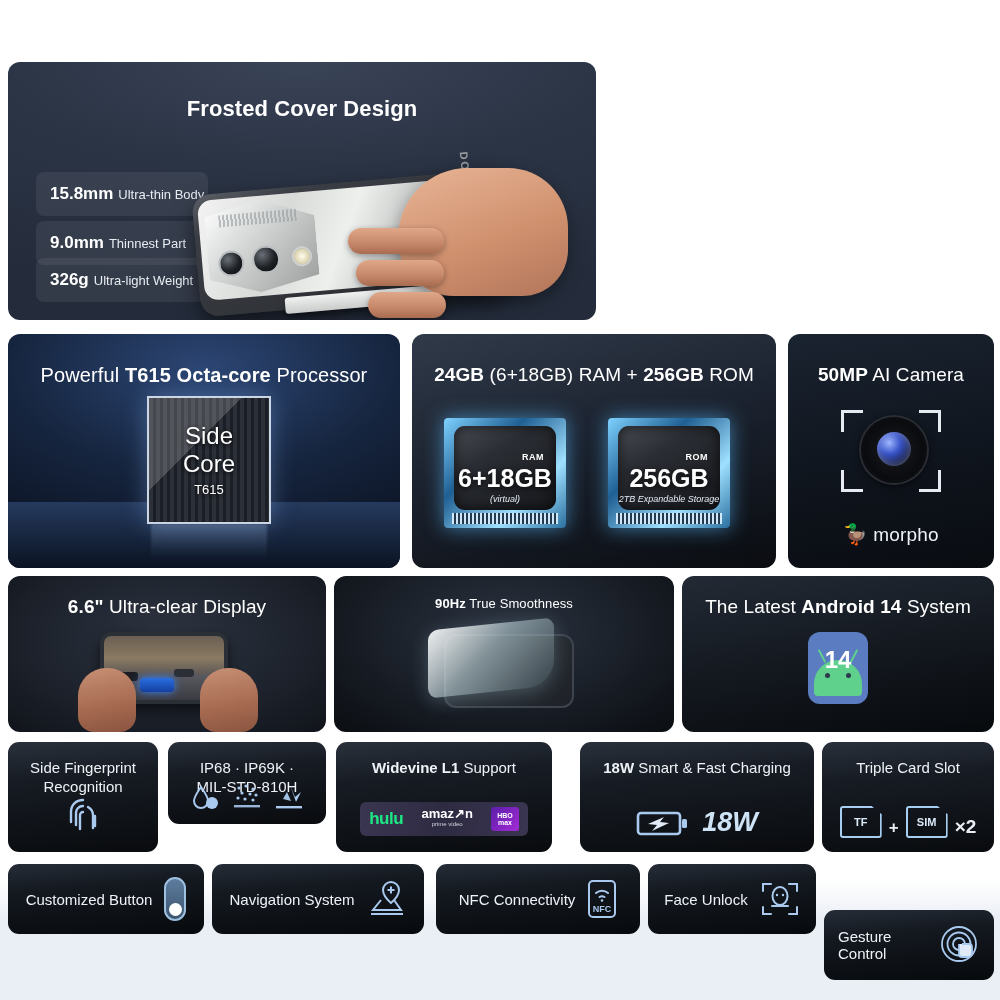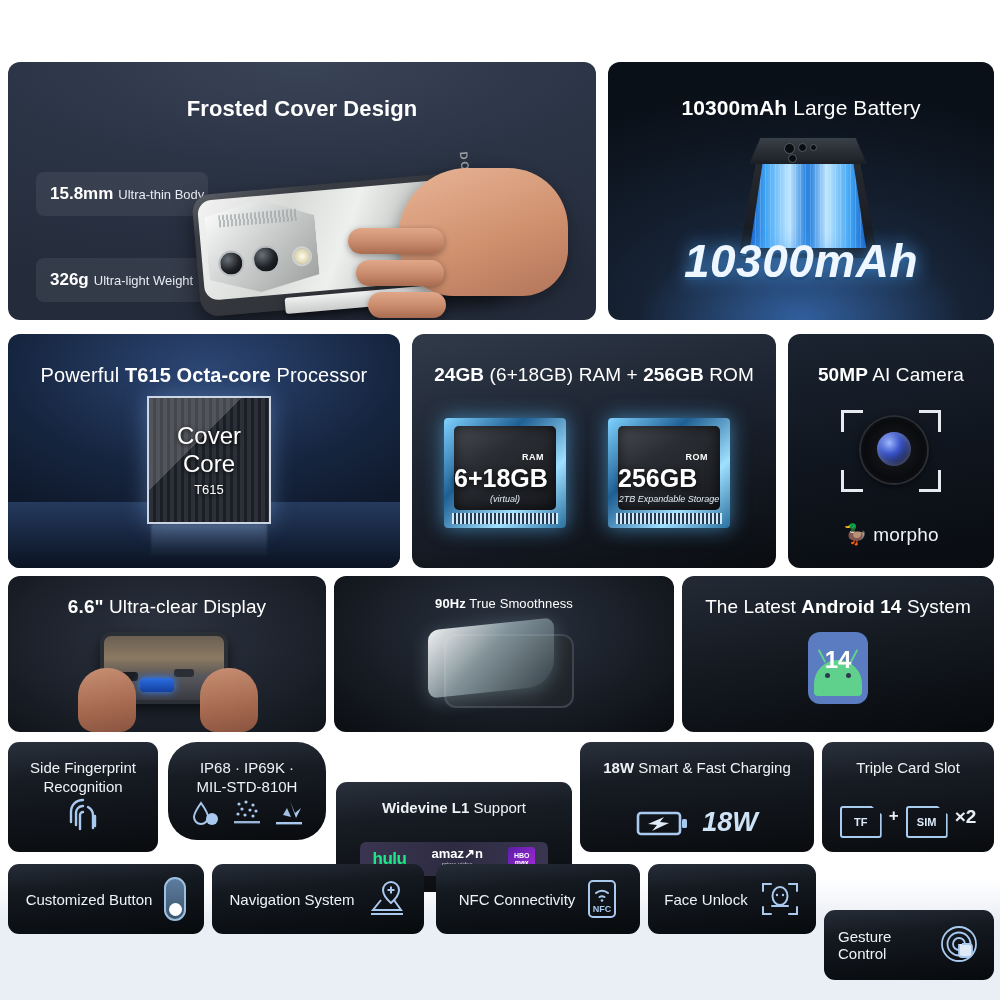--- a/index.html
+++ b/index.html
@@ -212,34 +212,34 @@
   .memchip{
     position:absolute; top:84px; width:122px; height:110px;
   }
   .memchip .halo{
     position:absolute; inset:0; border-radius:4px;
     background: linear-gradient(135deg,#7fd2ff 0%,#1f5f93 35%,#9fe0ff 70%,#2a6f9f 100%);
     box-shadow: 0 0 20px rgba(90,190,255,.6);
   }
   .memchip .die{
     position:absolute; left:10px; top:8px; right:10px; bottom:18px;
-    border-radius:5px;
+    border-radius:11px;
     background: linear-gradient(150deg,#4a4e55 0%,#2a2d33 35%,#17191d 100%);
     box-shadow: inset 0 0 14px rgba(0,0,0,.7);
   }
   .memchip .pins{
     position:absolute; left:8px; right:8px; bottom:4px; height:11px;
     background: repeating-linear-gradient(90deg,#cfe8fb 0 2px, #24394c 2px 4px);
   }
   .memchip .kind{
     position:absolute; right:12px; top:26px; font-size:9px; font-weight:700;
     letter-spacing:.5px; color:#fff;
   }
   .memchip .big{
-    position:absolute; left:0; right:0; top:38px; text-align:left;
+    position:absolute; left:0; right:0; top:38px; text-align:center;
     font-size:25px; font-weight:800; color:#fff;
     text-shadow: 0 2px 6px rgba(0,0,0,.8);
   }
   .memchip .sub{
     position:absolute; left:0; right:0; top:68px; text-align:center;
     font-size:9px; font-style:italic; color:#e4ecf5;
   }
   #memchip-ram { left: 32px; }
   #memchip-rom { left: 196px; }
 
@@ -362,22 +362,22 @@
     text-align:center; font-size:15px; line-height:19px; color:#eef2f7;
   }
   .tile-title b{ font-weight:700; }
   .tile-icons{
     position:absolute; left:0; right:0; bottom:16px;
     display:flex; align-items:center; justify-content:center; gap:16px;
   }
   .glyph{ color:#b9d4f2; }
 
   #tile-fingerprint { left:8px;  top:742px; width:150px; height:110px; }
-  #tile-rugged      { left:168px;top:742px; width:158px; height:98px;border-radius:29px; }
-  #tile-widevine    { left:336px;top:782px; width:236px; height:110px; }
+  #tile-rugged      { left:168px;top:742px; width:158px; height:82px; }
+  #tile-widevine    { left:336px;top:742px; width:216px; height:110px; }
   #tile-charging    { left:580px;top:742px; width:234px; height:110px; }
   #tile-cards       { left:822px;top:742px; width:172px; height:110px; }
 
   #widevine-logos{
     position:absolute; left:24px; right:24px; bottom:16px; height:34px;
     border-radius:6px;
     background: linear-gradient(90deg,#3a3550 0%,#2d2b42 50%,#3a3550 100%);
     display:flex; align-items:center; justify-content:space-around;
   }
   .logo-hulu{ color:#1ce783; font-weight:800; font-size:17px; letter-spacing:-.5px; }
@@ -390,21 +390,21 @@
   }
 
   #charge-row{
     position:absolute; left:0; right:0; bottom:14px;
     display:flex; align-items:center; justify-content:center; gap:12px;
   }
   #charge-w{ font-size:27px; font-weight:800; font-style:italic; color:#cfe3f7; }
 
   #cards-row{
     position:absolute; left:0; right:0; bottom:14px;
-    display:flex; align-items:flex-start; justify-content:center; gap:7px;
+    display:flex; align-items:flex-end; justify-content:center; gap:7px;
   }
   .card-shape{
     width:42px; height:32px; border:2px solid #a7cdf0; border-radius:3px;
     clip-path: polygon(0 0, 76% 0, 100% 26%, 100% 100%, 0 100%);
     display:flex; align-items:center; justify-content:center;
     font-size:11px; font-weight:700; color:#dbe9f8;
   }
   #cards-row .plus{ font-size:17px; font-weight:700; color:#e9eef5; }
   #cards-row .x2{ font-size:19px; font-weight:700; color:#e9eef5; }
 
@@ -439,20 +439,24 @@
 <body>
 
 <div id="page">
 
   <div class="panel" id="panel-frosted">
     <div class="p-title">Frosted Cover Design</div>
 
     <div class="spec-chip" style="top:110px">
       <b>15.8mm</b>
       <span>Ultra-thin Body</span>
+    </div>
+    <div class="spec-chip" style="top:159px">
+      <b>9.0mm</b>
+      <span>Thinnest Part</span>
     </div>
     <div class="spec-chip" style="top:196px">
       <b>326g</b>
       <span>Ultra-light Weight</span>
     </div>
 
     <div class="phone-photo" id="frosted-phone">
       <div class="ph-body"></div>
       <div class="ph-face">
         <div class="ph-prism"></div>
@@ -468,43 +472,28 @@
 
     <div class="hand" id="frosted-hand">
       <div class="palm"></div>
       <div class="finger" style="left:10px; top:54px;  width:96px; height:26px;"></div>
       <div class="finger" style="left:18px; top:86px;  width:88px; height:26px;"></div>
       <div class="finger" style="left:30px; top:118px; width:78px; height:26px;"></div>
 
     </div>
   </div>
 
-  <div class="panel" id="panel-battery">
-    <div class="p-title">
-      <b>10300mAh</b><span> Large Battery</span>
-    </div>
-    <div id="bat-glow"></div>
-    <div id="bat-phone"></div>
-    <div id="bat-cells"></div>
-    <div id="bat-topcap">
-      <span class="lens" style="left:46px; top:5px; width:11px; height:11px;"></span>
-      <span class="lens" style="left:60px; top:5px; width:9px; height:9px;"></span>
-      <span class="lens" style="left:72px; top:6px; width:7px; height:7px;"></span>
-      <span class="lens" style="left:50px; top:16px; width:9px; height:9px;"></span>
-    </div>
-    <div id="bat-bigtext">10300mAh</div>
-  </div>
 
   <div class="panel" id="panel-cpu">
     <div class="p-title">
       <span>Powerful </span><b>T615 Octa-core</b><span> Processor</span>
     </div>
     <div id="cpu-floor"></div>
     <div id="cpu-chip">
-      <div class="lbl1">Cover</div>
+      <div class="lbl1">Side</div>
       <div class="lbl2">Core</div>
       <div class="lbl3">T615</div>
     </div>
     <div id="cpu-refl"></div>
   </div>
 
   <div class="panel" id="panel-memory">
     <div class="p-title">
       <b>24GB</b><span> (6+18GB) RAM + </span><b>256GB</b><span> ROM</span>
     </div>

